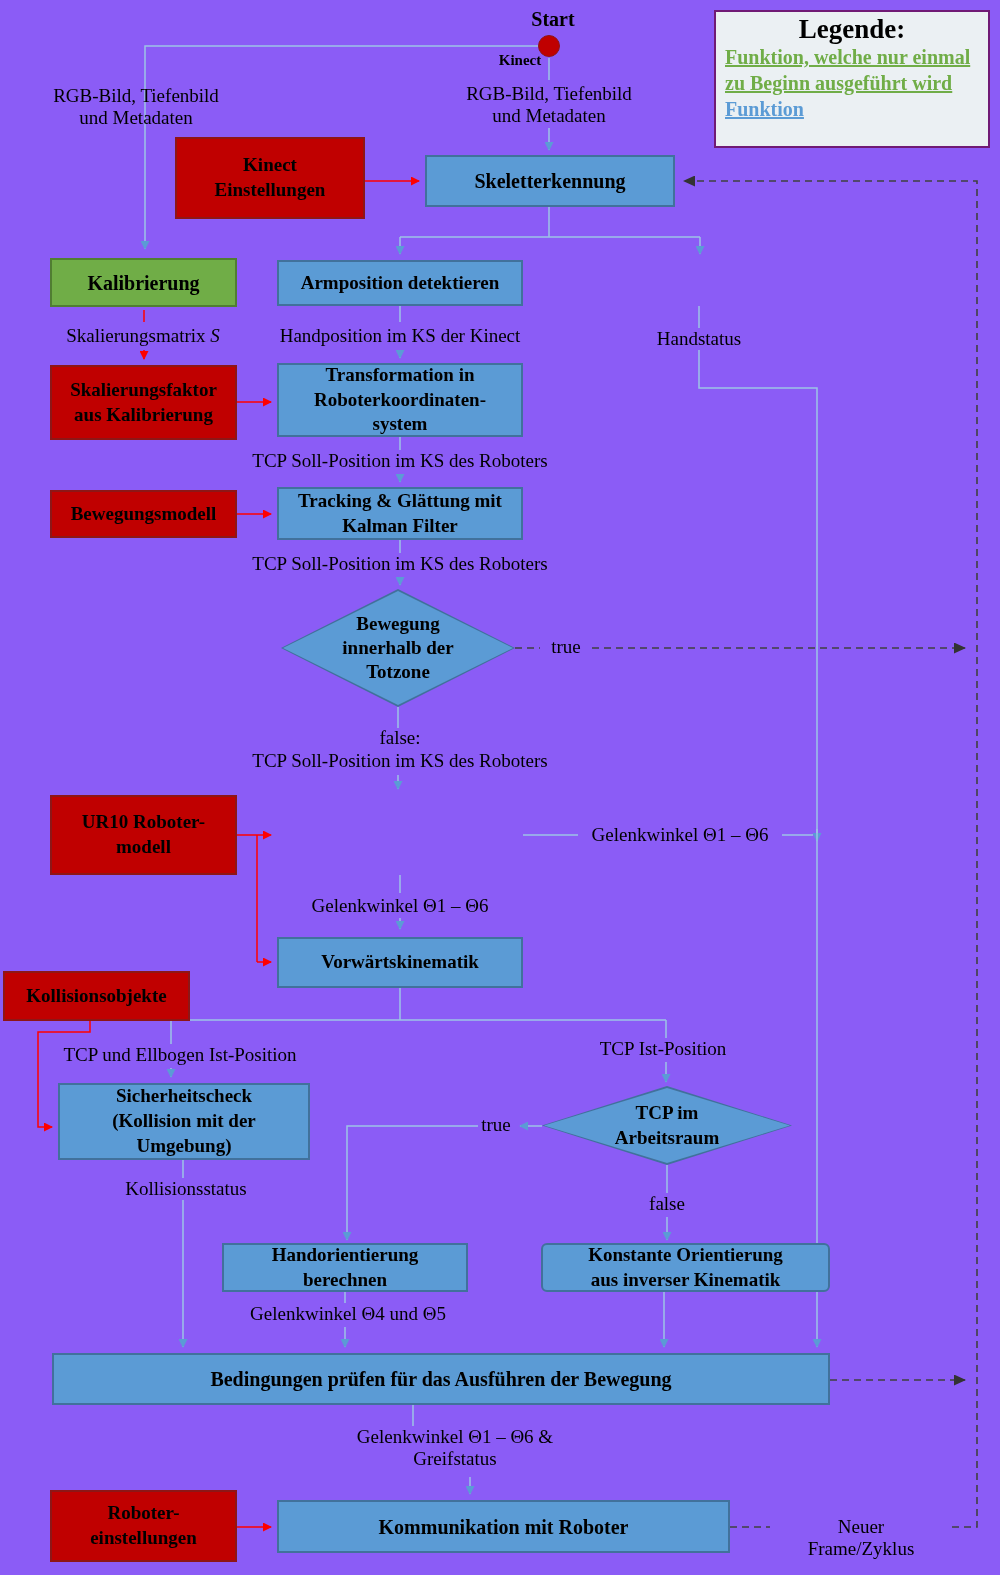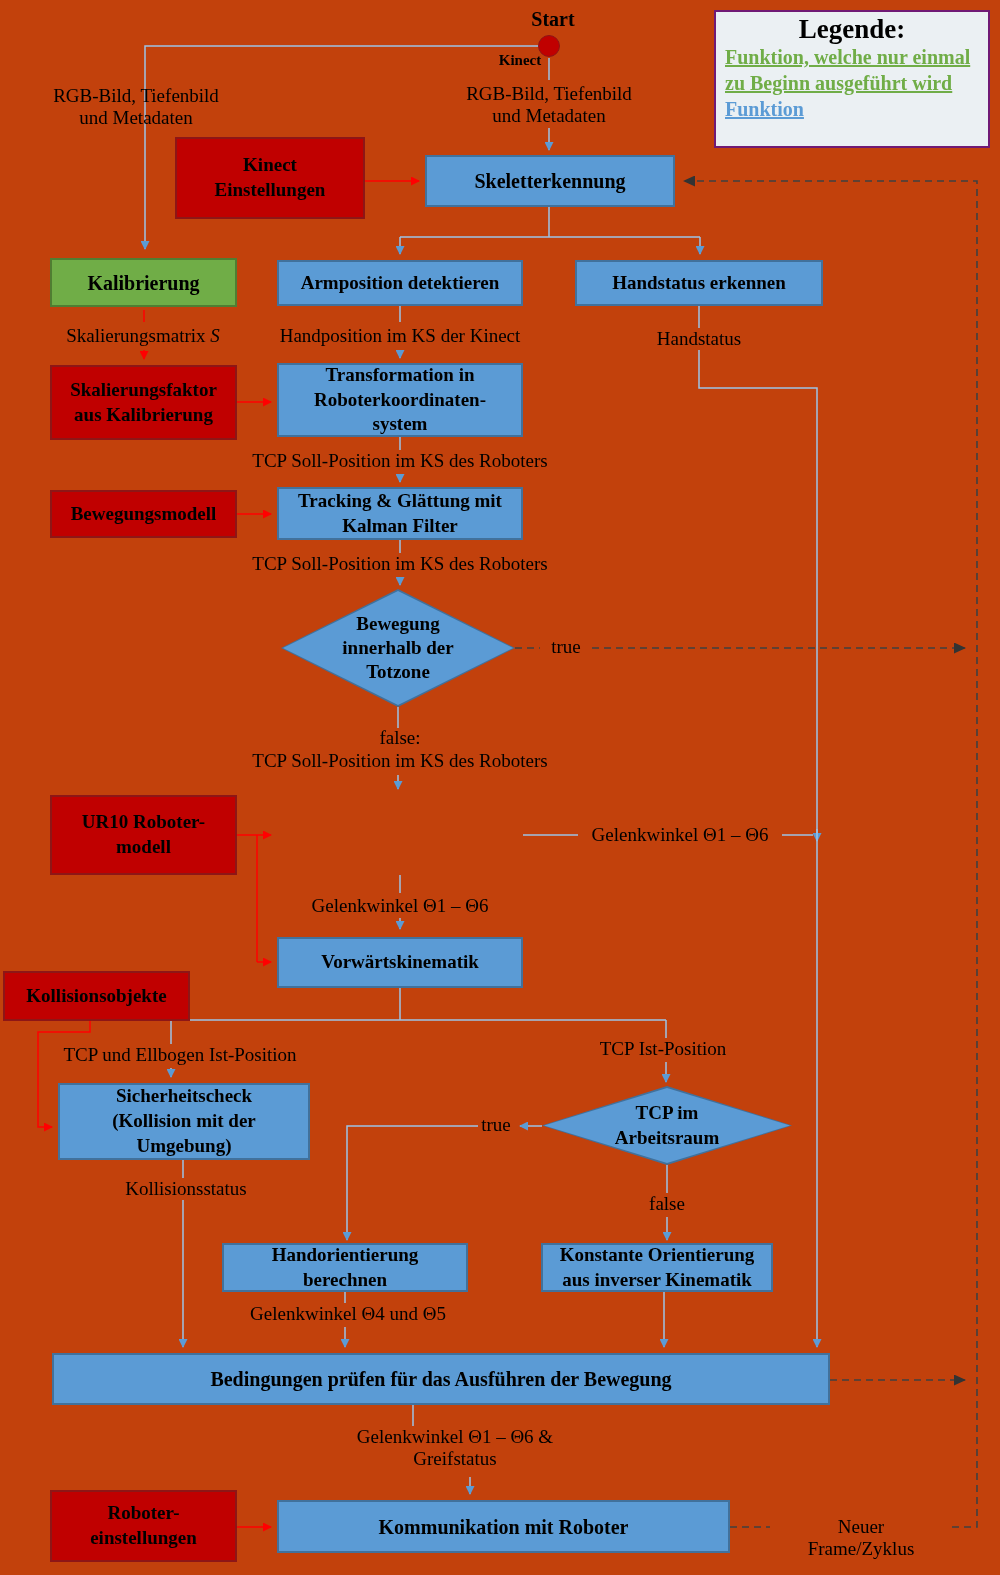--- a/index.html
+++ b/index.html
@@ -1,16 +1,16 @@
 <!DOCTYPE html>
 <html><head>
 <meta charset="utf-8">
 <style>
   html,body{margin:0;padding:0;background:#fff;}
-  #canvas{position:relative;width:1000px;height:1575px;background:#c2410c;
+  #canvas{position:relative;width:1000px;height:1575px;background:#8b5cf6;
           font-family:"Liberation Serif","DejaVu Serif",serif;color:#000;overflow:hidden;}
   #wires{position:absolute;left:0;top:0;z-index:1;}
   .node{position:absolute;display:flex;align-items:center;justify-content:center;
         text-align:center;font-weight:bold;font-size:19px;line-height:1.3;
         white-space:pre-line;box-sizing:border-box;z-index:2;}
   .blue{background:#5B9BD5;border:2px solid #41719C;}
   .red{background:#C00000;border:2px solid #8E1616;}
   .green{background:#70AD47;border:2px solid #507E32;}
   .dia{position:absolute;z-index:2;}
   .dia .o{position:absolute;left:0;top:0;right:0;bottom:0;background:#41719C;
@@ -117,21 +117,20 @@
     <div class="ttl">Legende:</div>
     <div class="it lg-green">Funktion, welche nur einmal zu Beginn ausgeführt wird</div>
     <div class="it lg-blue">Funktion</div>
   </div>
 
   <div class="node red" style="left:175px;top:137px;width:190px;height:82px;">Kinect
 Einstellungen</div>
   <div class="node blue" style="left:425px;top:155px;width:250px;height:52px;font-size:20px;">Skeletterkennung</div>
   <div class="node green" style="left:50px;top:258px;width:187px;height:49px;font-size:20px;">Kalibrierung</div>
   <div class="node blue" style="left:277px;top:260px;width:246px;height:46px;">Armposition detektieren</div>
-  <div class="node blue" style="left:575px;top:260px;width:248px;height:46px;">Handstatus erkennen</div>
   <div class="node red" style="left:50px;top:365px;width:187px;height:75px;">Skalierungsfaktor
 aus Kalibrierung</div>
   <div class="node blue" style="left:277px;top:363px;width:246px;height:74px;">Transformation in
 Roboterkoordinaten-
 system</div>
   <div class="node red" style="left:50px;top:490px;width:187px;height:48px;">Bewegungsmodell</div>
   <div class="node blue" style="left:277px;top:487px;width:246px;height:53px;">Tracking &amp; Glättung mit
 Kalman Filter</div>
 
   <div class="dia" style="left:281px;top:589px;width:234px;height:118px;">
@@ -150,21 +149,21 @@
 Umgebung)</div>
 
   <div class="dia" style="left:542px;top:1086px;width:250px;height:79px;">
     <div class="o"></div>
     <div class="i">TCP im
 Arbeitsraum</div>
   </div>
 
   <div class="node blue" style="left:222px;top:1243px;width:246px;height:49px;">Handorientierung
 berechnen</div>
-  <div class="node blue" style="left:541px;top:1243px;width:232px;height:49px;">Konstante Orientierung
+  <div class="node blue" style="left:541px;top:1243px;width:289px;height:49px;border-radius:6px;">Konstante Orientierung
 aus inverser Kinematik</div>
   <div class="node blue" style="left:52px;top:1353px;width:778px;height:52px;font-size:20px;">Bedingungen prüfen für das Ausführen der Bewegung</div>
   <div class="node red" style="left:50px;top:1490px;width:187px;height:72px;">Roboter-
 einstellungen</div>
   <div class="node blue" style="left:277px;top:1500px;width:453px;height:53px;font-size:20px;">Kommunikation mit Roboter</div>
 
   <div class="lbl" style="left:136px;top:85px;">RGB-Bild, Tiefenbild
 und Metadaten</div>
   <div class="lbl" style="left:549px;top:83px;">RGB-Bild, Tiefenbild
 und Metadaten</div>

